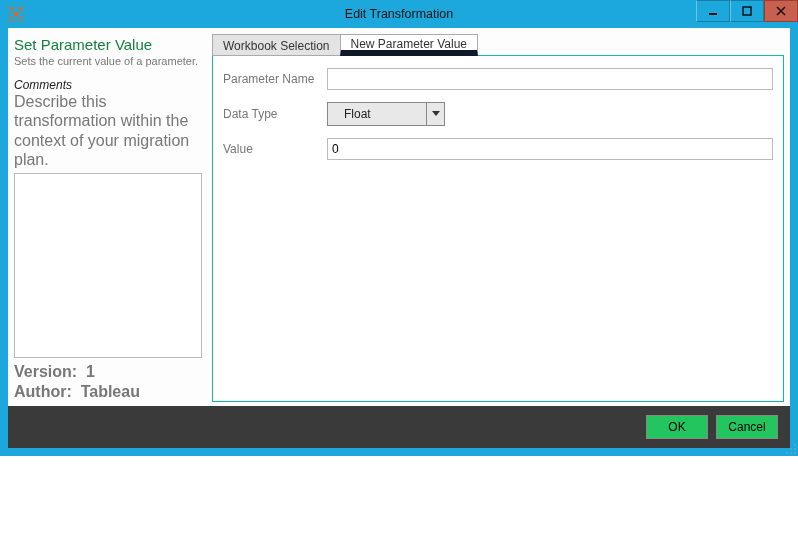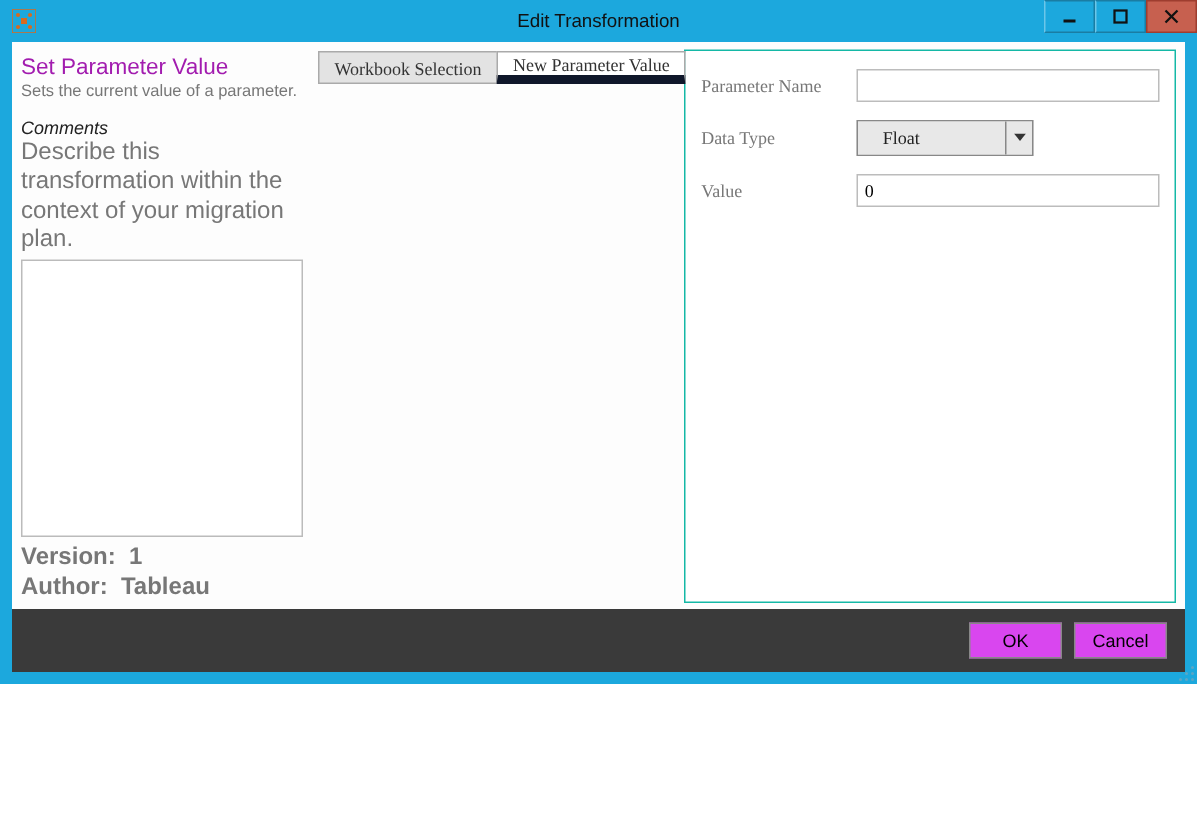--- a/index.html
+++ b/index.html
@@ -54,37 +54,37 @@
     flex: 1;
     padding: 6px 6px 4px 6px;
     display: flex;
     gap: 10px;
     background: #fdfdfd;
   }
   .sidebar {
     width: 188px;
     display: flex; flex-direction: column;
   }
-  .sidebar h1 { font-size: 15px; font-weight: 400; color: #a21caf; margin-bottom: 2px; margin-top:2px; }
+  .sidebar h1 { font-size: 15px; font-weight: 400; color: #15803d; margin-bottom: 2px; margin-top:2px; }
   .sidebar .desc { font-size: 11px; color: #777; line-height: 1.2; margin-bottom: 8px; }
   .sidebar h2 { font-size: 12px; font-weight: 400; color: #222; margin-top: 2px; font-style: italic; }
   .sidebar .desc2 { font-size: 16px; color: #777; line-height: 1.2; margin-bottom: 4px; }
   .comments-box {
     flex: 1;
     border: 1px solid #bbb;
     background: #fff;
     width: 100%;
     resize: none;
     padding: 2px 3px;
     font-family: inherit; font-size: 12px;
   }
   .meta { font-size: 16px; color: #777; margin-top: 4px; line-height: 1.25; font-weight: bold; }
   .content {
     flex: 1;
-    display: flex; flex-direction: row; font-family: Liberation Serif, serif;
+    display: flex; flex-direction: column;
   }
   .tabs {
     display: flex;
     height: 22px;
     position: relative;
     z-index: 2;
   }
   .tab {
     padding: 2px 10px 0 10px;
     font-size: 12px;
@@ -150,21 +150,21 @@
     height: 42px;
     background: #3a3a3a;
     display: flex; align-items: center; justify-content: flex-end;
     gap: 8px;
     padding-right: 12px;
   }
   .footer button {
     min-width: 62px;
     height: 24px;
     border: 1px solid #888;
-    background: #d946ef;
+    background: #22c55e;
     font-family: inherit; font-size: 12px;
     padding: 0 10px;
     cursor: pointer;
   }
   .resize-grip {
     position: absolute;
     right: 1px; bottom: 1px;
     width: 14px; height: 14px;
     pointer-events: none;
   }

